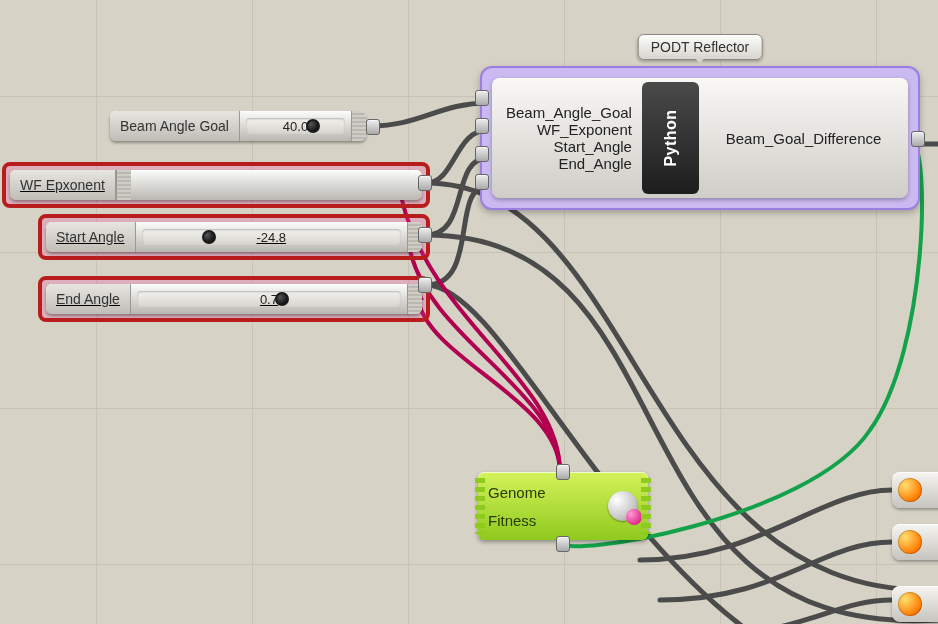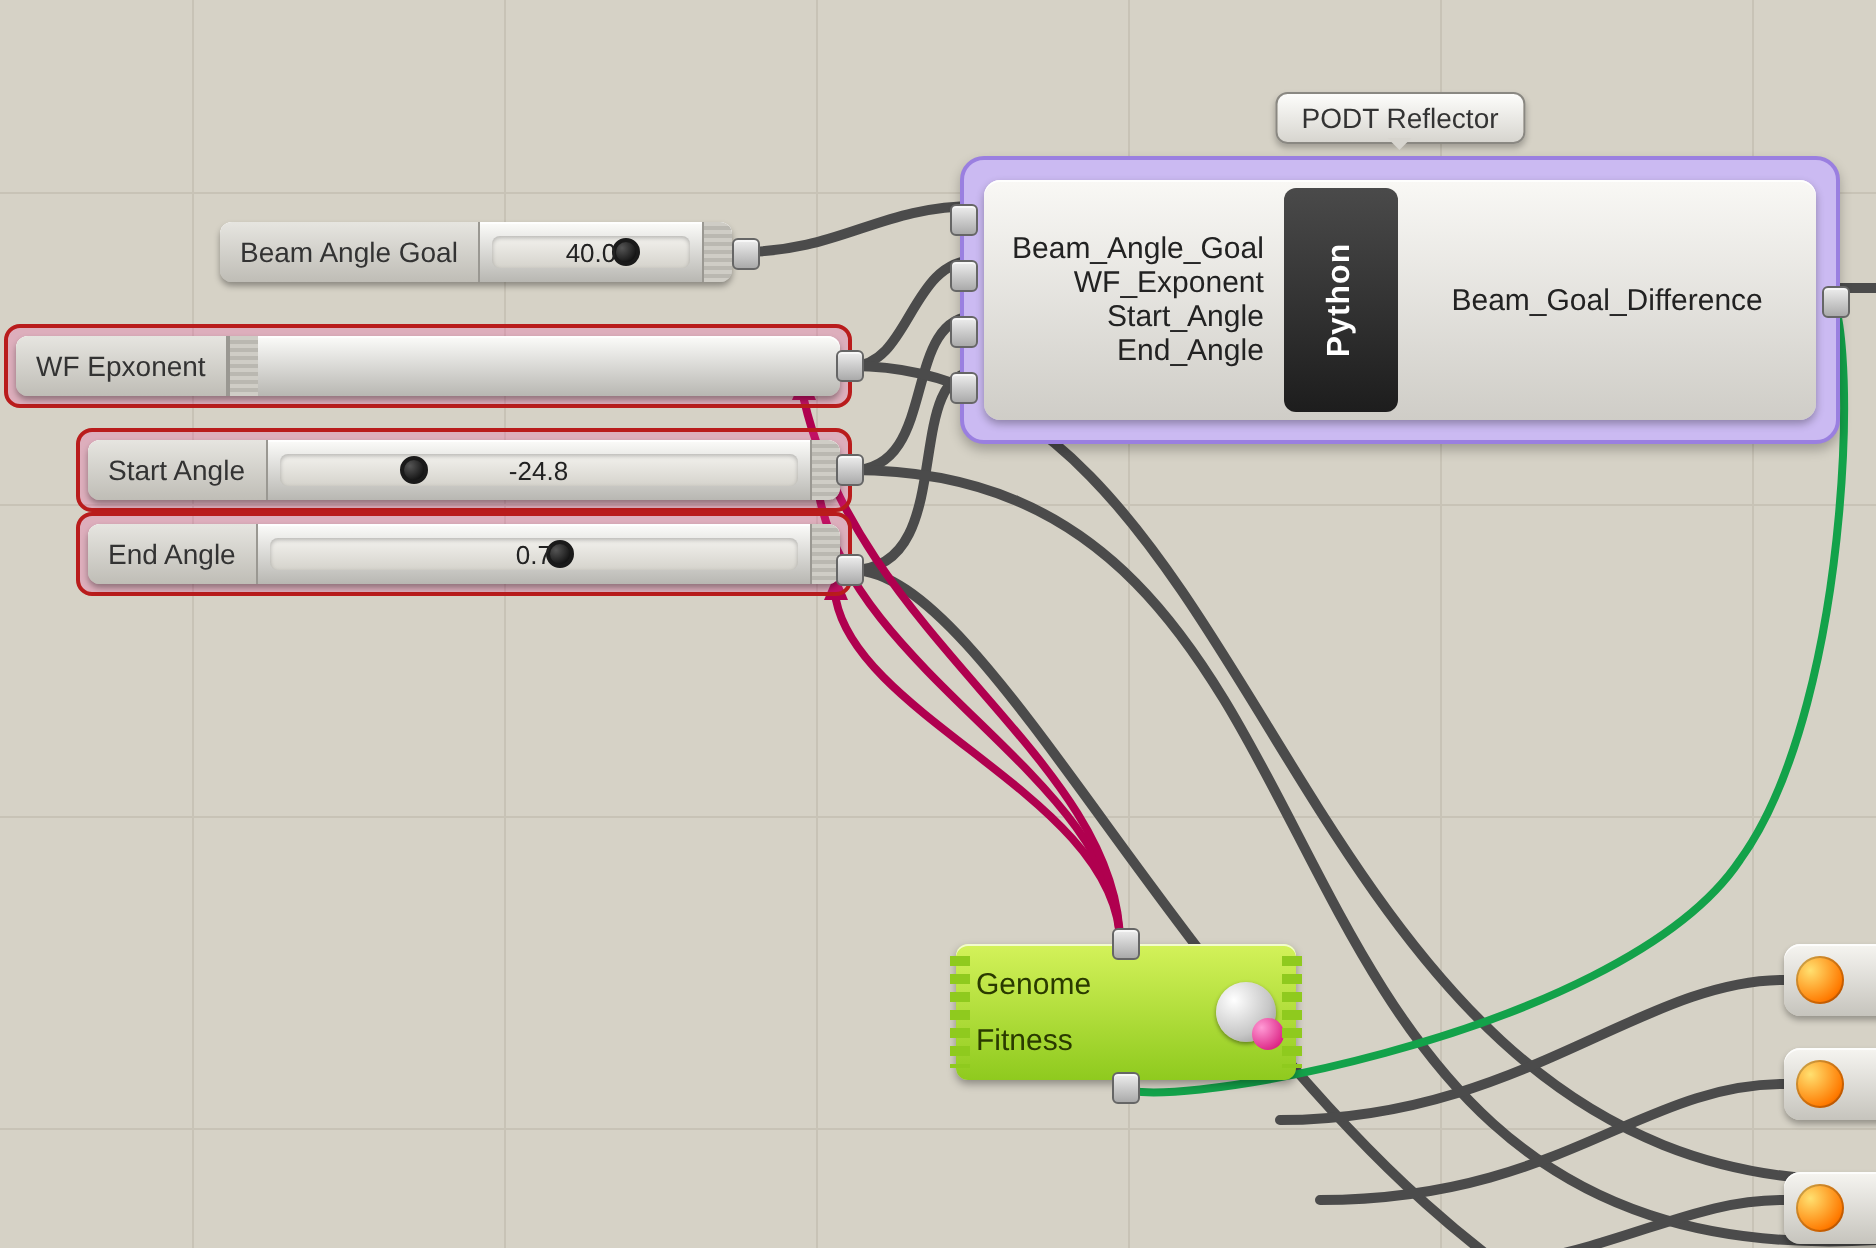--- a/index.html
+++ b/index.html
@@ -35,22 +35,23 @@
   .slider .track .thumb{
     position:absolute;top:50%;width:10px;height:10px;border-radius:50%;
     background:radial-gradient(circle at 30% 30%,#555,#000);border:2px solid #1a1a1a;
     transform:translate(-50%,-50%);z-index:1;
   }
   .slider .grip{
     width:14px;border-left:1px solid #9a9892;
     background:repeating-linear-gradient(#cfcdc6,#cfcdc6 2px,#bab8b1 2px,#bab8b1 4px);
   }
   .sel{ 
-    position:absolute;padding:4px;border-radius:8px;border:2px solid #b91c1c;
+    position:absolute;padding:4px;border-radius:8px;border:4px solid #b91c1c;
     background:rgba(244,67,160,.25);
+    text-decoration:underline;
   }
   
   .group{
     position:absolute;border:2px solid #9a7fe0;border-radius:12px;
     background:#cbbaf2;box-shadow:0 3px 6px rgba(0,0,0,.25);
   }
   .group-title{
     position:absolute;top:-34px;left:50%;transform:translateX(-50%);
     background:linear-gradient(#fdfdfb,#d7d5cf);border:1px solid #8a8882;border-radius:6px;
     padding:4px 12px;font-size:14px;color:#333;box-shadow:0 2px 3px rgba(0,0,0,.25);
@@ -177,37 +178,37 @@
     <div class="slider" style="width:100%">
       <div class="lbl">Start Angle</div>
       <div class="track">
         <span class="val">-24.8</span>
         <span class="thumb" style="left:26%"></span>
       </div>
       <div class="grip"></div>
     </div>
   </div>
 
-  <div class="sel" style="left:38px;top:256px;width:376px">
+  <div class="sel" style="left:38px;top:276px;width:376px">
     <div class="slider" style="width:100%">
       <div class="lbl">End Angle</div>
       <div class="track">
         <span class="val">0.7</span>
         <span class="thumb" style="left:55%"></span>
       </div>
       <div class="grip"></div>
     </div>
   </div>
 
   <div class="port" style="left:366px;top:119px"></div>
   <div class="port" style="left:418px;top:175px"></div>
   <div class="port" style="left:418px;top:227px"></div>
   <div class="port" style="left:418px;top:277px"></div>
 
-  <div class="group" style="left:480px;top:78px;width:436px;height:140px">
+  <div class="group" style="left:480px;top:66px;width:436px;height:140px">
     <div class="group-title">PODT Reflector</div>
     <div class="pycomp">
       <div class="ins">
         <div>Beam_Angle_Goal</div>
         <div>WF_Exponent</div>
         <div>Start_Angle</div>
         <div>End_Angle</div>
       </div>
       <div class="mid">
           <span>Python</span>

